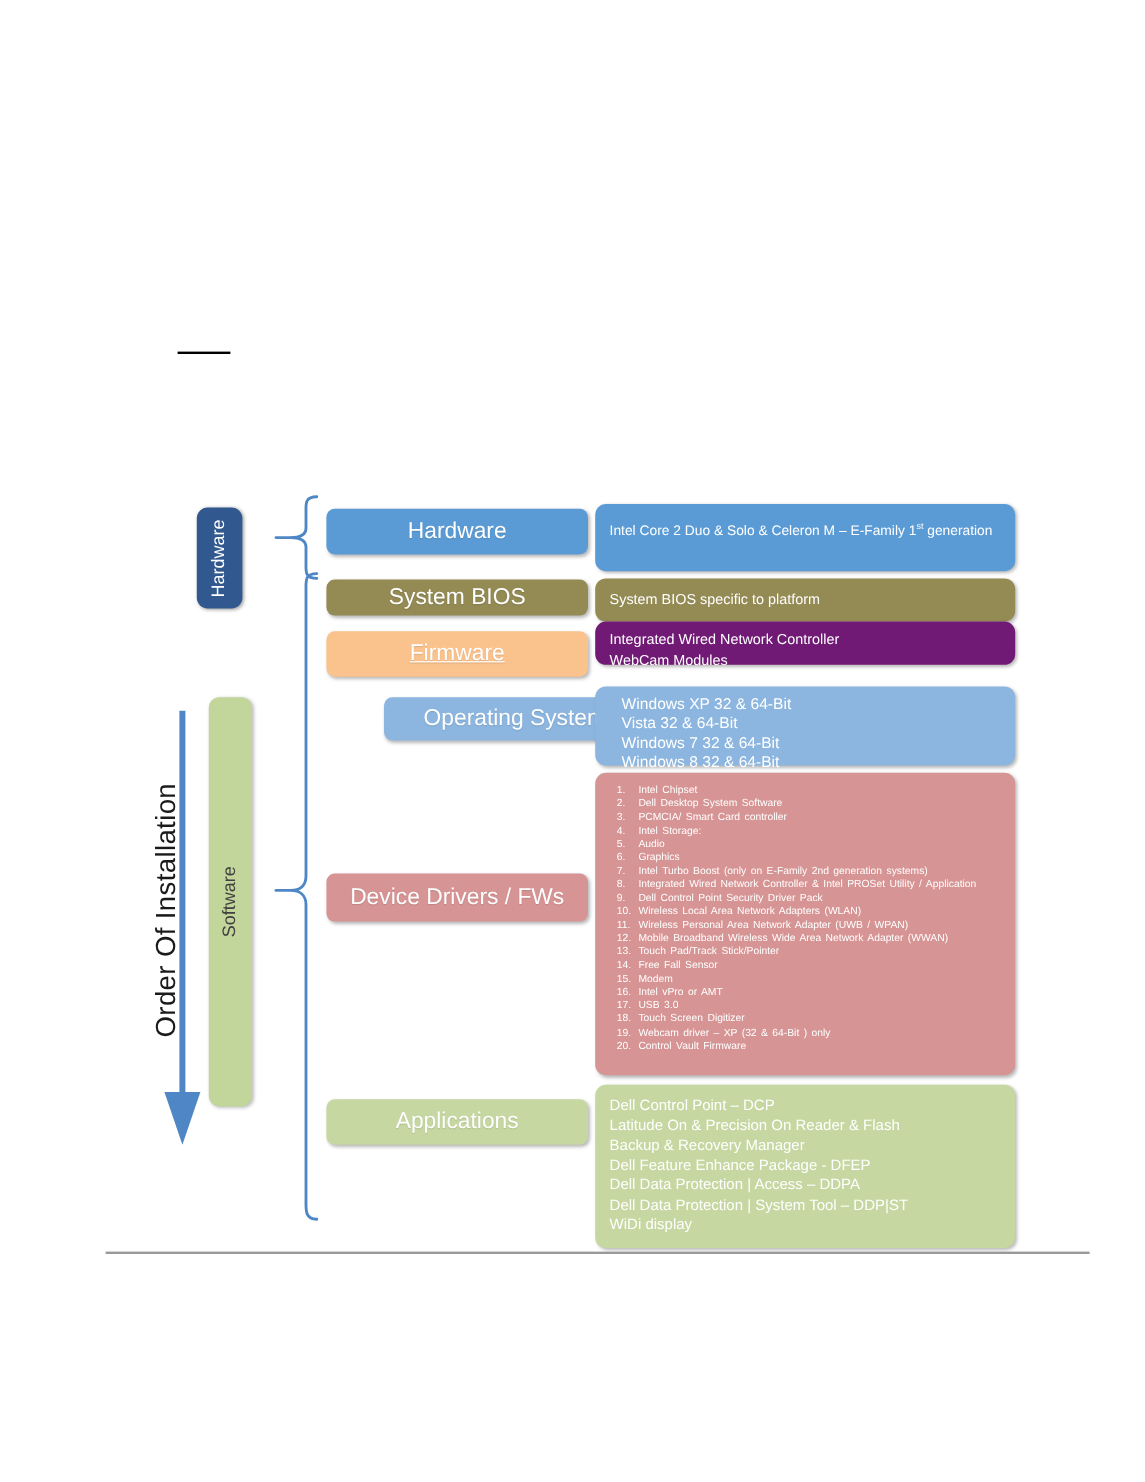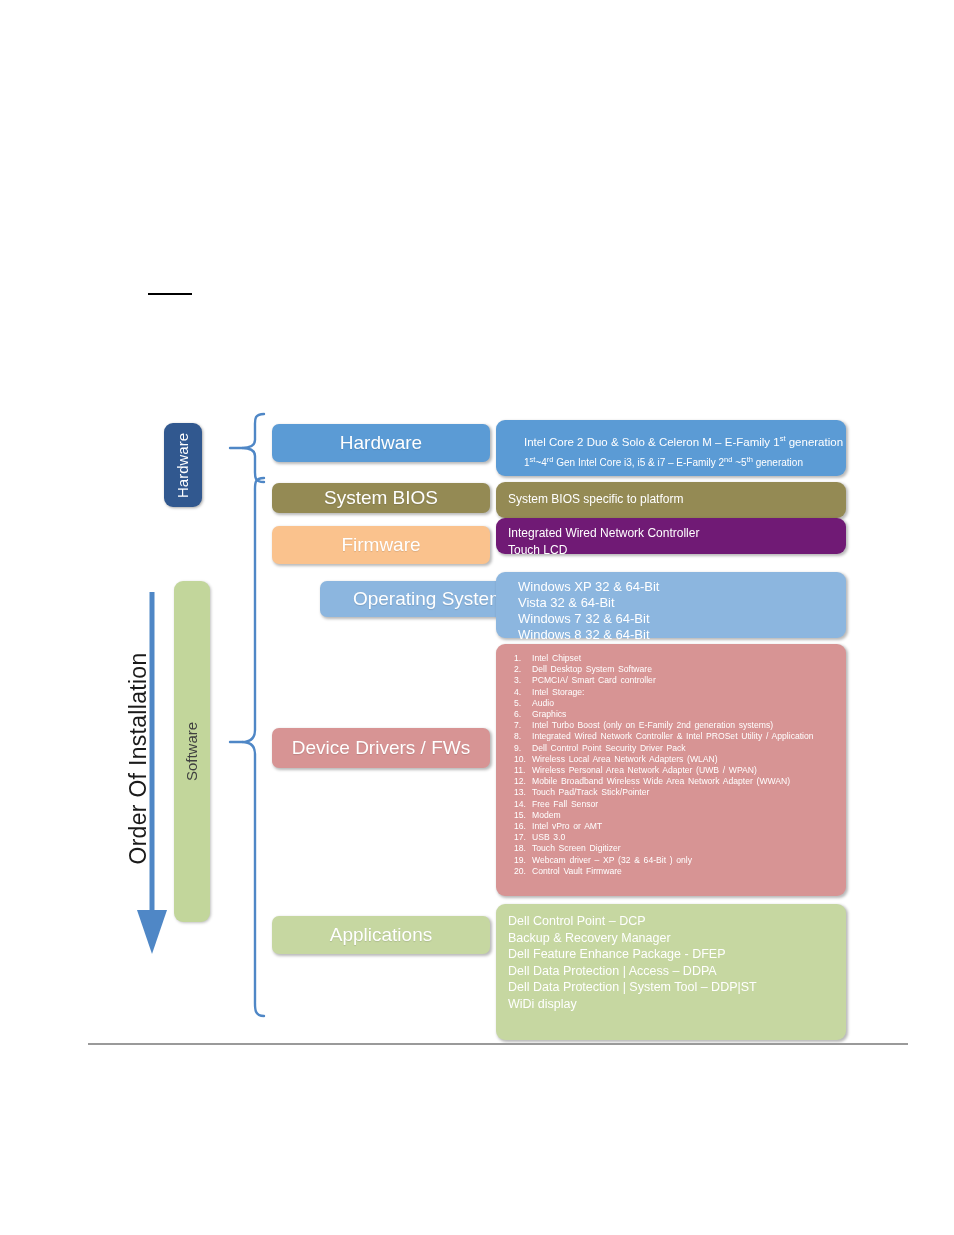--- a/index.html
+++ b/index.html
@@ -63,21 +63,21 @@
     box-shadow:1.5px 1.5px 3px rgba(0,0,0,.28);
     text-shadow:0 1px 1px rgba(0,0,0,.12);
   }
   
   .det{
     position:absolute;left:496px;width:350px;border-radius:9px;
     color:#ffffff;box-sizing:border-box;
     box-shadow:1.5px 1.5px 3px rgba(0,0,0,.28);
   }
 
-  .r-hardware{top:420px;height:56px;background:#5B9BD5;padding:10px 12px 0 28px;}
+  .r-hardware{top:420px;height:56px;background:#5B9BD5;padding:10px 12px 0 12px;}
   .r-hardware .ln{font-size:11.5px;line-height:17px;white-space:nowrap;}
   .r-hardware .ln sup{font-size:7.5px;vertical-align:super;}
   .r-hardware .sm{font-size:10px;}
 
   .r-bios{top:482px;height:36px;background:#948A54;padding:9px 12px 0 12px;}
   .r-bios .ln{font-size:12px;line-height:17px;}
 
   .r-firmware{top:518px;height:36px;background:#701a75;padding:7px 12px 0 12px;}
   .r-firmware .ln{font-size:12px;line-height:17px;}
 
@@ -91,21 +91,21 @@
     word-spacing:1.3px;
   }
   .r-drivers li .num{width:26px;flex:0 0 26px;text-align:left;padding-left:8px;box-sizing:border-box;}
   .r-drivers li .txt{flex:1;}
 
   .r-apps{top:904px;height:136px;background:#C6D7A1;padding:9px 12px 0 12px;}
   .r-apps .ln{font-size:12.5px;line-height:16.5px;}
 
   .l-hardware{top:424px;height:38px;background:#5B9BD5;}
   .l-bios{top:483px;height:30px;background:#948A54;}
-  .l-firmware{top:526px;height:38px;background:#FAC28D;}
+  .l-firmware{top:526px;height:38px;background:#FAC28D;text-decoration:underline;}
   .l-os{top:581px;height:36px;background:#8CB6DF;margin-left:48px;}
   .l-drivers{top:728px;height:40px;background:#D79494;}
   .l-apps{top:916px;height:38px;background:#C6D7A1;justify-content:center;}
 </style>
 </head>
 <body>
 
 <div class="page">
 
   <div class="top-rule"></div>
@@ -153,30 +153,28 @@
   </div>
   <div class="lbl l-drivers">
     <span>Device Drivers / FWs</span>
   </div>
   <div class="lbl l-apps">
     <span>Applications</span>
   </div>
 
   <div class="det r-hardware">
     <div class="ln">Intel Core 2 Duo &amp; Solo &amp; Celeron M – E-Family  1<sup>st</sup> generation</div>
-    <div class="ln sm">1<sup>st</sup>~4<sup>rd</sup> Gen Intel Core i3, i5 &amp; i7 – E-Family  2<sup>nd</sup> ~5<sup>th</sup> generation</div>
   </div>
 
   <div class="det r-bios">
     <div class="ln">System  BIOS specific to platform</div>
   </div>
 
   <div class="det r-firmware">
     <div class="ln">Integrated Wired Network  Controller</div>
-    <div class="ln">Touch LCD</div>
     <div class="ln">WebCam Modules</div>
   </div>
 
   <div class="det r-os">
     <div class="ln">Windows XP 32 &amp; 64-Bit</div>
     <div class="ln">Vista 32 &amp; 64-Bit</div>
     <div class="ln">Windows 7 32 &amp; 64-Bit</div>
     <div class="ln">Windows 8 32 &amp; 64-Bit</div>
   </div>
 
@@ -260,20 +258,21 @@
         </li>
         <li>
           <span class="num">20.</span>
           <span class="txt">Control  Vault  Firmware</span>
         </li>
       </ol>
   </div>
 
   <div class="det r-apps">
     <div class="ln">Dell Control Point – DCP</div>
+    <div class="ln">Latitude On &amp; Precision On Reader &amp; Flash</div>
     <div class="ln">Backup &amp; Recovery Manager</div>
     <div class="ln">Dell Feature Enhance Package - DFEP</div>
     <div class="ln">Dell Data Protection | Access  – DDPA</div>
     <div class="ln">Dell Data Protection | System Tool – DDP|ST</div>
     <div class="ln">WiDi display</div>
   </div>
 
   <div class="bottom-rule"></div>
 </div>
 

